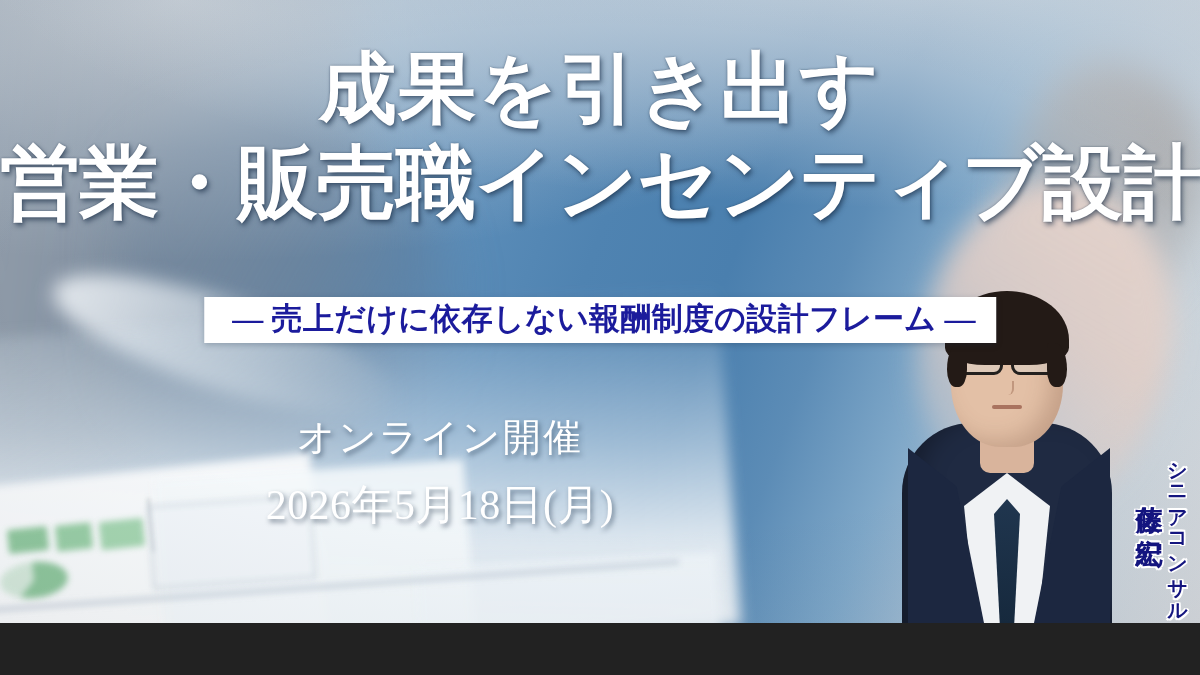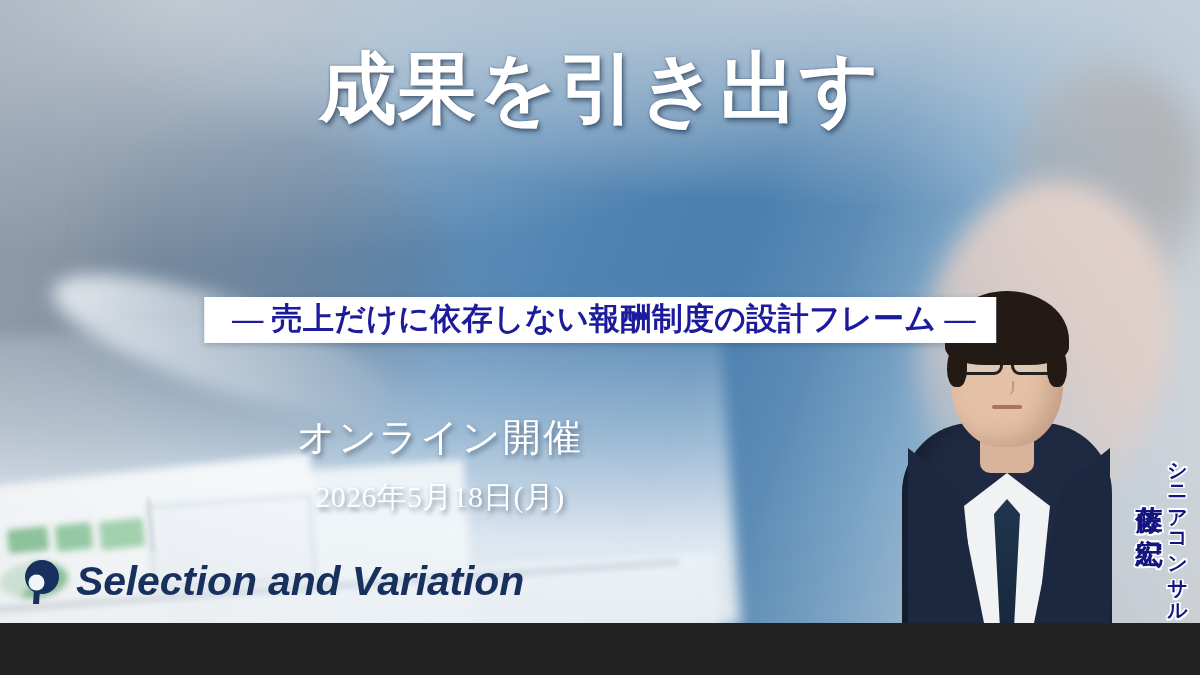--- a/index.html
+++ b/index.html
@@ -245,21 +245,21 @@
 
   .event-wrap {
     position: absolute; left: 0; width: 880px; top: 412px; z-index: 6;
     text-align: center;
   }
   .event-mode {
     color: #fff; font-size: 38px; font-weight: 400; letter-spacing: .06em;
     text-shadow: 2px 3px 5px rgba(15,35,60,.5);
   }
   .event-date {
-    color: #fff; font-size: 30px; font-weight: 400; margin-top: 14px;
+    color: #fff; font-size: 42px; font-weight: 400; margin-top: 14px;
     letter-spacing: .01em;
     text-shadow: 2px 3px 5px rgba(15,35,60,.5);
   }
   .event-time {
     color: #fff; font-size: 54px; font-weight: 400; margin-top: 4px;
     letter-spacing: .01em;
     text-shadow: 2px 3px 5px rgba(15,35,60,.5);
   }
 
   
@@ -336,40 +336,31 @@
     <div class="pr-glasses">
       <div class="lens l"></div>
       <div class="bridge"></div>
       <div class="lens r"></div>
     </div>
     <div class="pr-hair"></div>
   </div>
 
   <div class="title-wrap">
     <div class="title-line l1">成果を引き出す</div>
+    <div class="title-line l2">営業・販売職インセンティブ設計</div>
   </div>
 
   <div class="subtitle-band">
     <div class="subtitle-text">― 売上だけに依存しない報酬制度の設計フレーム ―</div>
   </div>
 
   <div class="event-wrap">
     <div class="event-mode">オンライン開催</div>
     <div class="event-date">2026年5月18日(月)</div>
   </div>
 
   <div id="speaker">
     <div class="v-text v-name">佐藤 宏紀</div>
     <div class="v-text v-role">シニアコンサルタント</div>
   </div>
 
-  <div id="logo">
-    <span class="logo-mark">
-      <svg width="40" height="46" viewBox="0 0 40 46" aria-hidden="true">
-        <circle cx="20" cy="18" r="17" fill="#18305e"></circle>
-        <path d="M12 30 L18 30 L17 45 L11 45 Z" fill="#18305e"></path>
-        <circle cx="14.5" cy="23.5" r="8" fill="#f2f5f8"></circle>
-      </svg>
-    </span>
-    <span class="logo-text">Selection and Variation</span>
-  </div>
 
 </div>
 
 </body></html>

